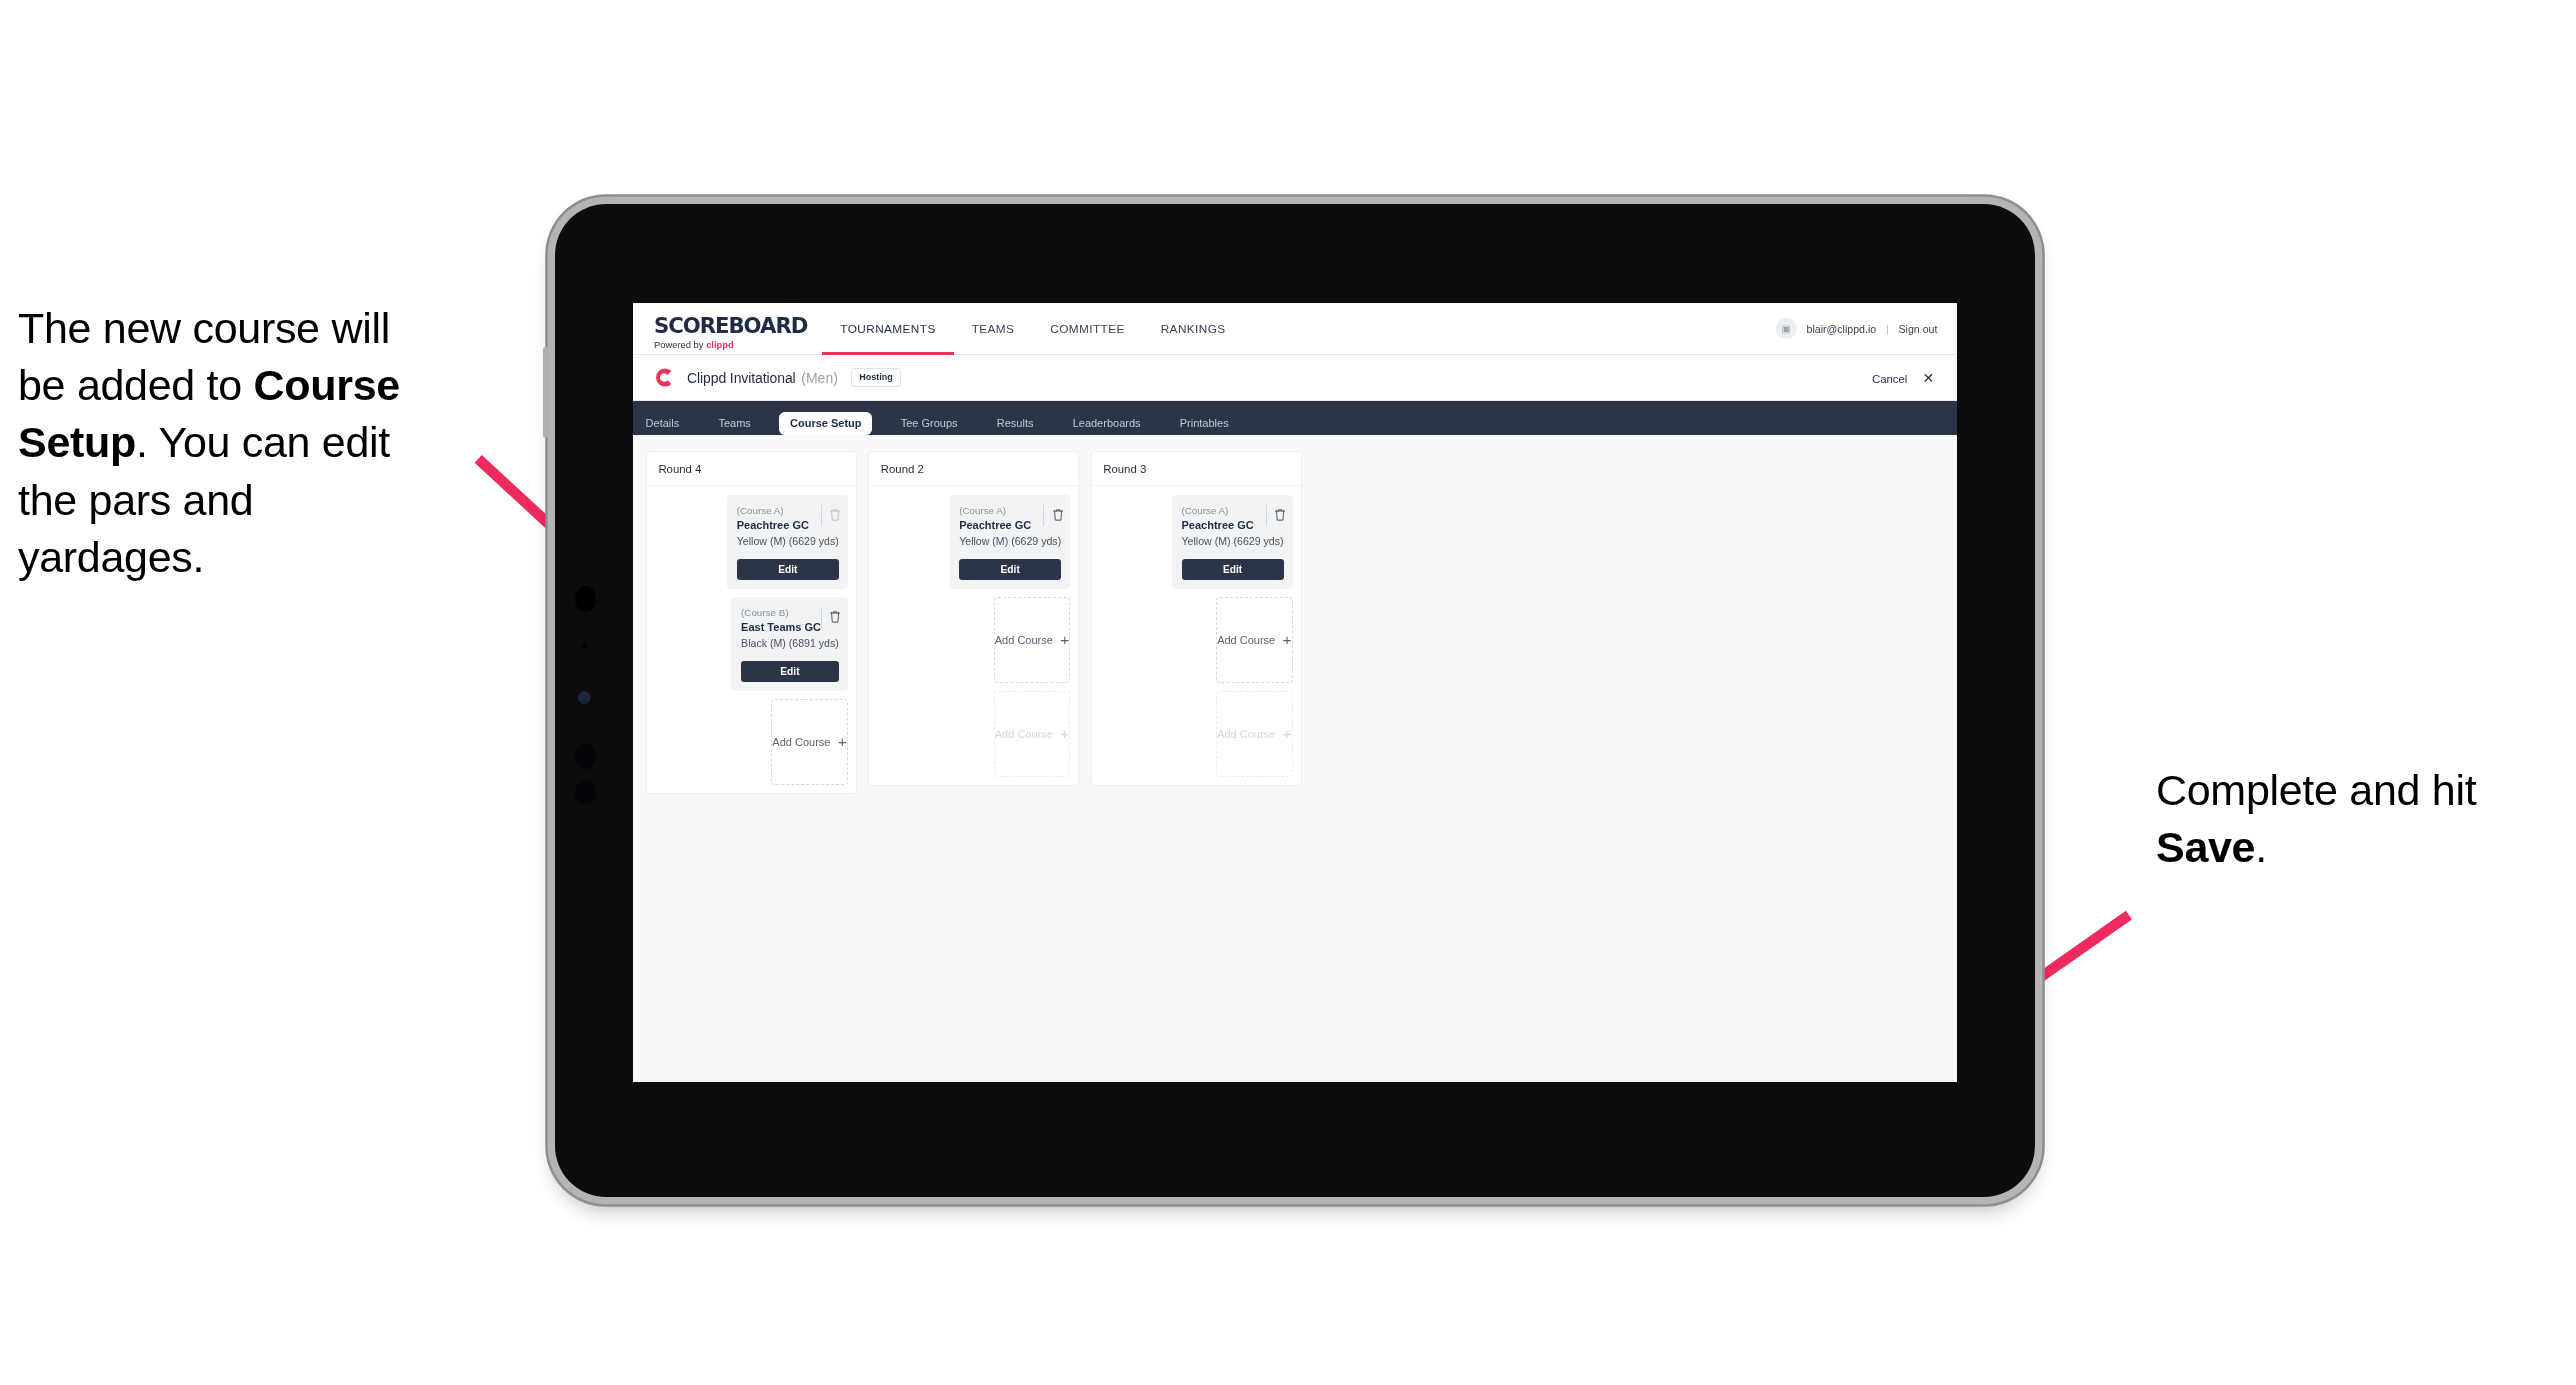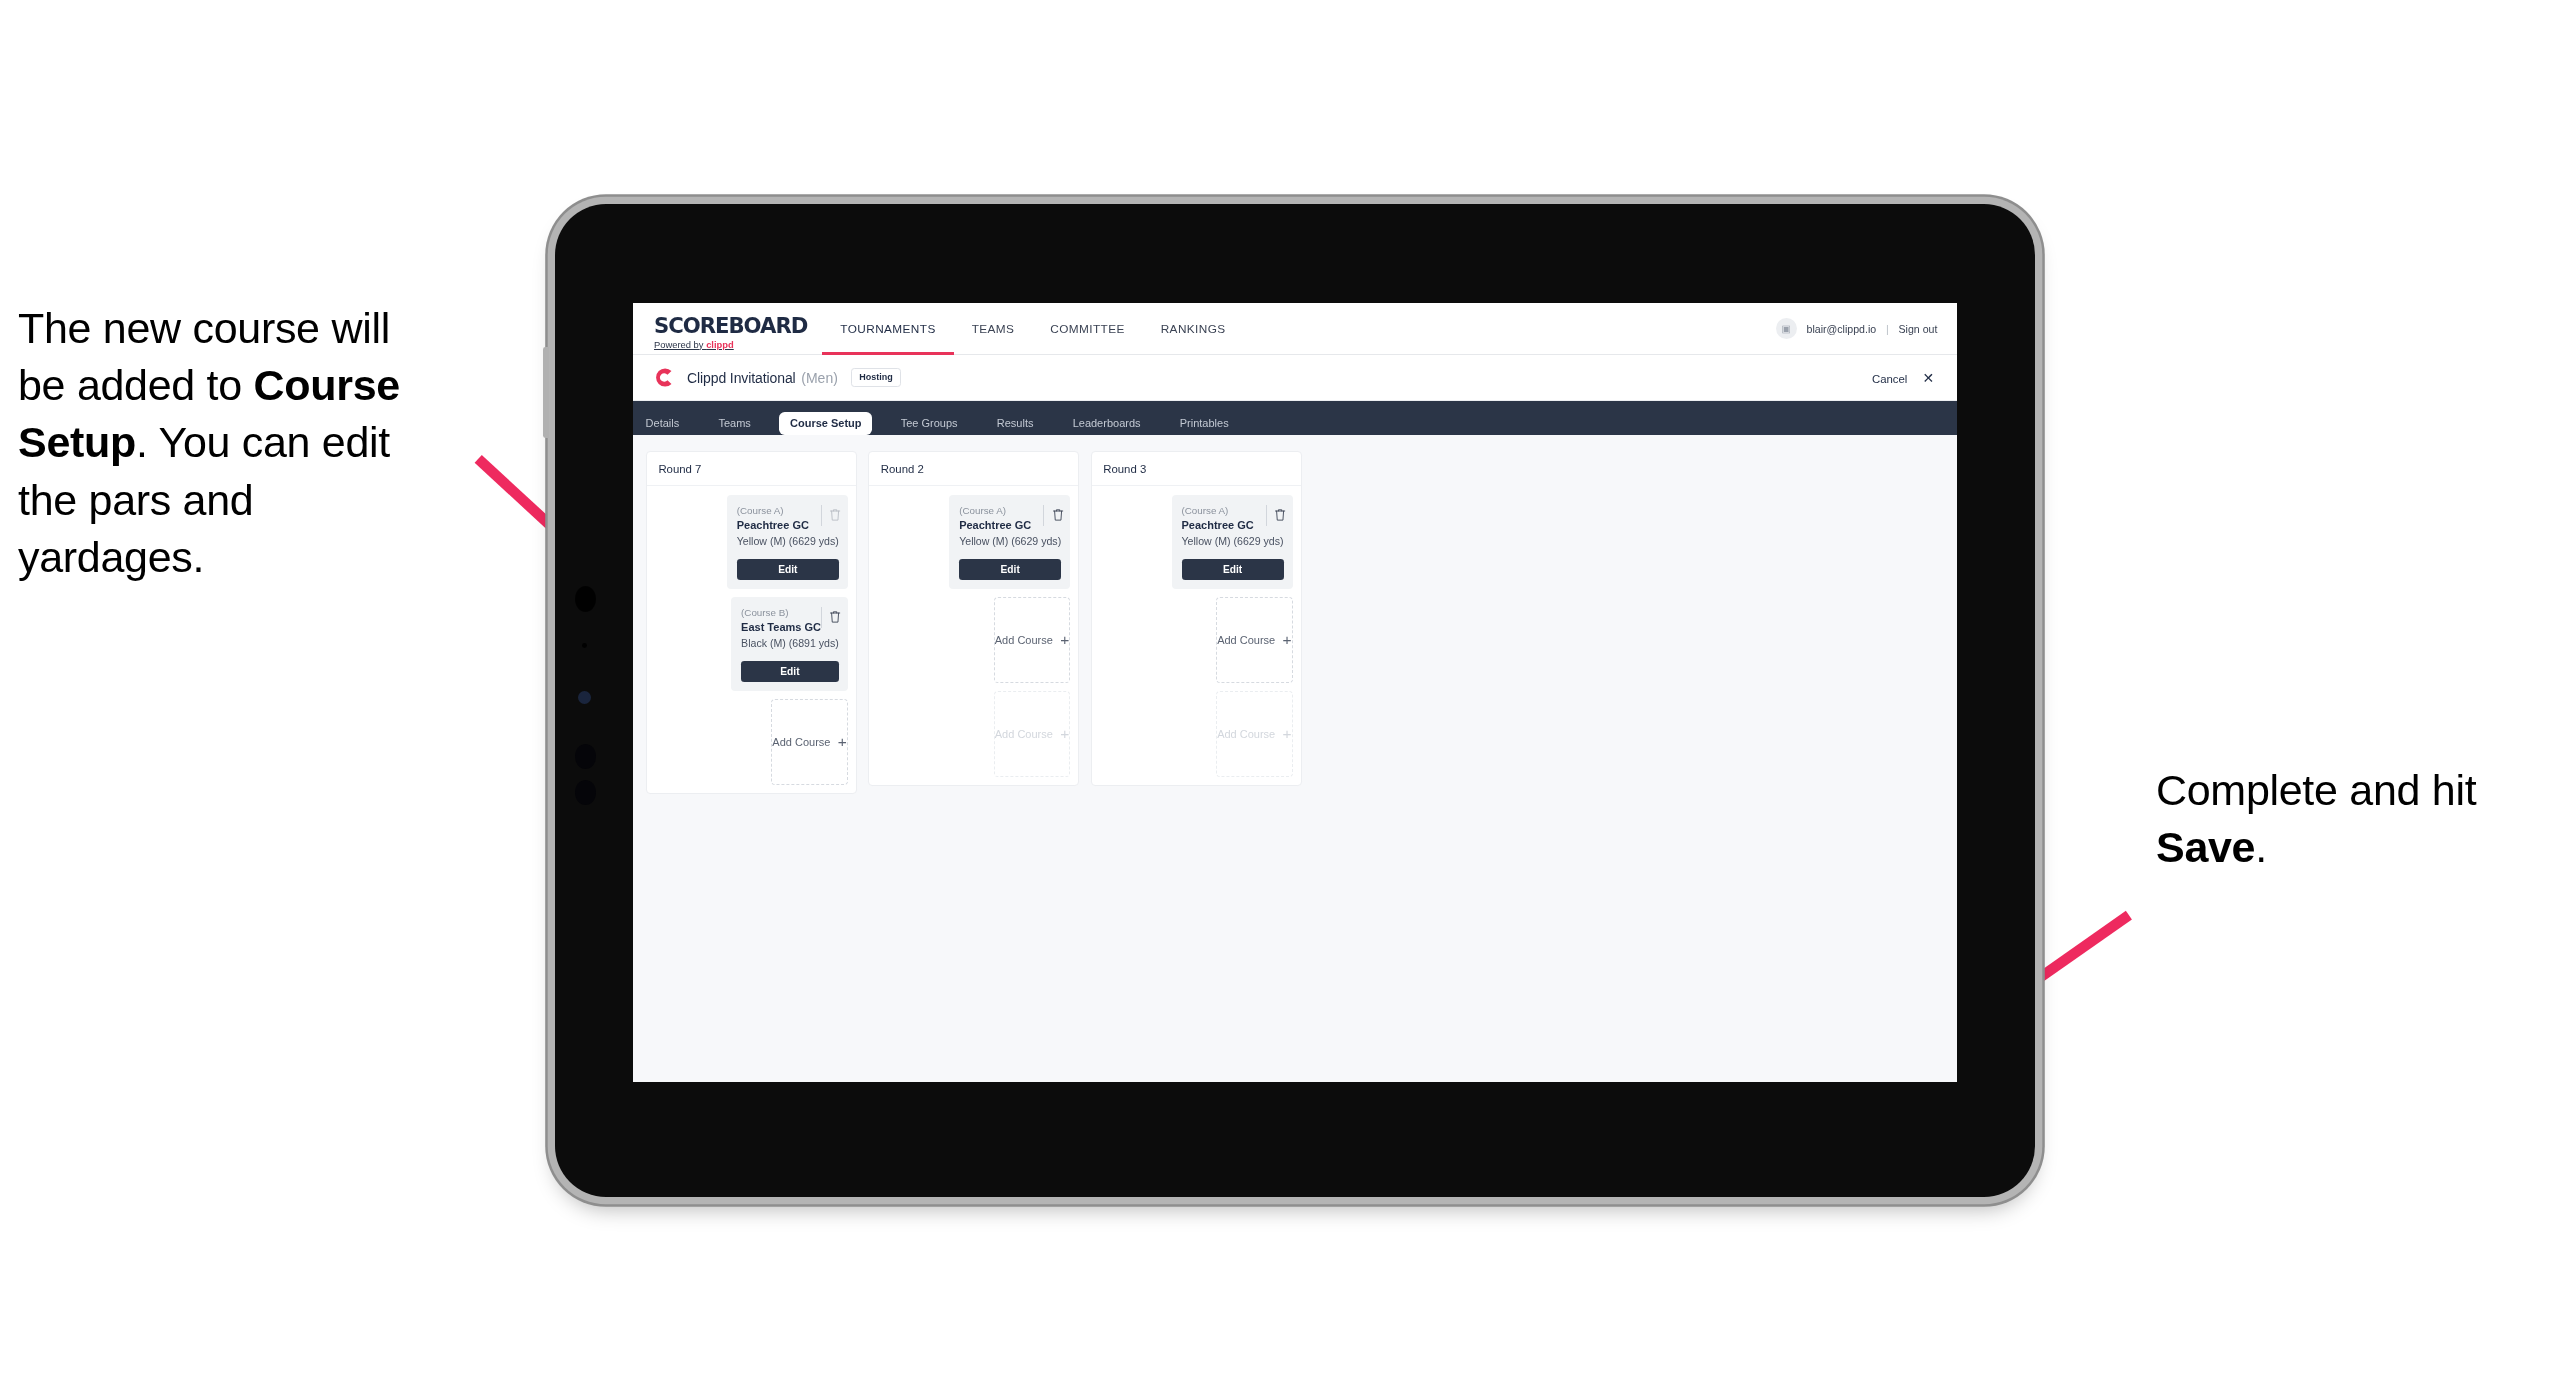--- a/index.html
+++ b/index.html
@@ -101,21 +101,20 @@
     line-height: 1;
     transform: scaleX(1.04);
     transform-origin: left center;
   }
   #logo-sub {
     font-size: 9.4px;
     color: #2b3448;
     margin-top: 3.3px;
     line-height: 1;
     white-space: nowrap;
-    text-decoration: underline;
   }
   #logo-sub .brand { color: #e8335a; font-weight: 700; }
 
   #nav-items { display: flex; align-items: stretch; }
   .nav-item {
     display: flex;
     align-items: center;
     padding: 0 18px;
     font-size: 11.8px;
     letter-spacing: 0.4px;
@@ -371,21 +370,21 @@
       <div class="tab active">Course Setup</div>
       <div class="tab">Tee Groups</div>
       <div class="tab">Results</div>
       <div class="tab">Leaderboards</div>
       <div class="tab">Printables</div>
     </div>
 
     <div id="board">
 
       <div class="round-col">
-        <div class="round-head">Round 7</div>
+        <div class="round-head">Round 4</div>
         <div class="round-body">
 
           <div class="course-card">
             <div class="trash-wrap">
               <div class="trash-sep"></div>
               <div class="trash-btn muted">
                 <svg width="12.2" height="14" viewBox="0 0 15 17">
                   <path d="M1.8 3.6h11.4M5.4 3.6V2.1h4.2v1.5M3.2 3.6l.8 11.2h7l.8-11.2" fill="none" stroke="#6a7280" stroke-width="1.1" stroke-linecap="round" stroke-linejoin="round"></path>
                 </svg>
               </div>

